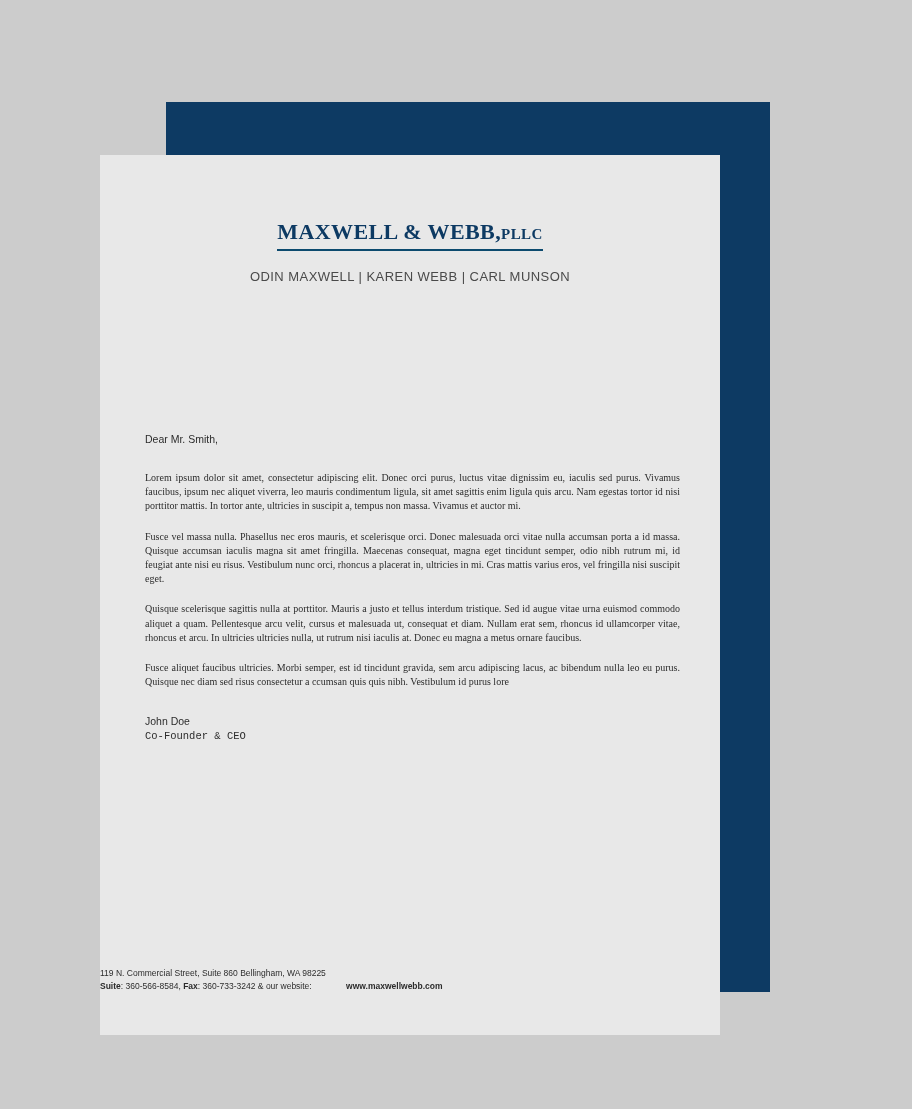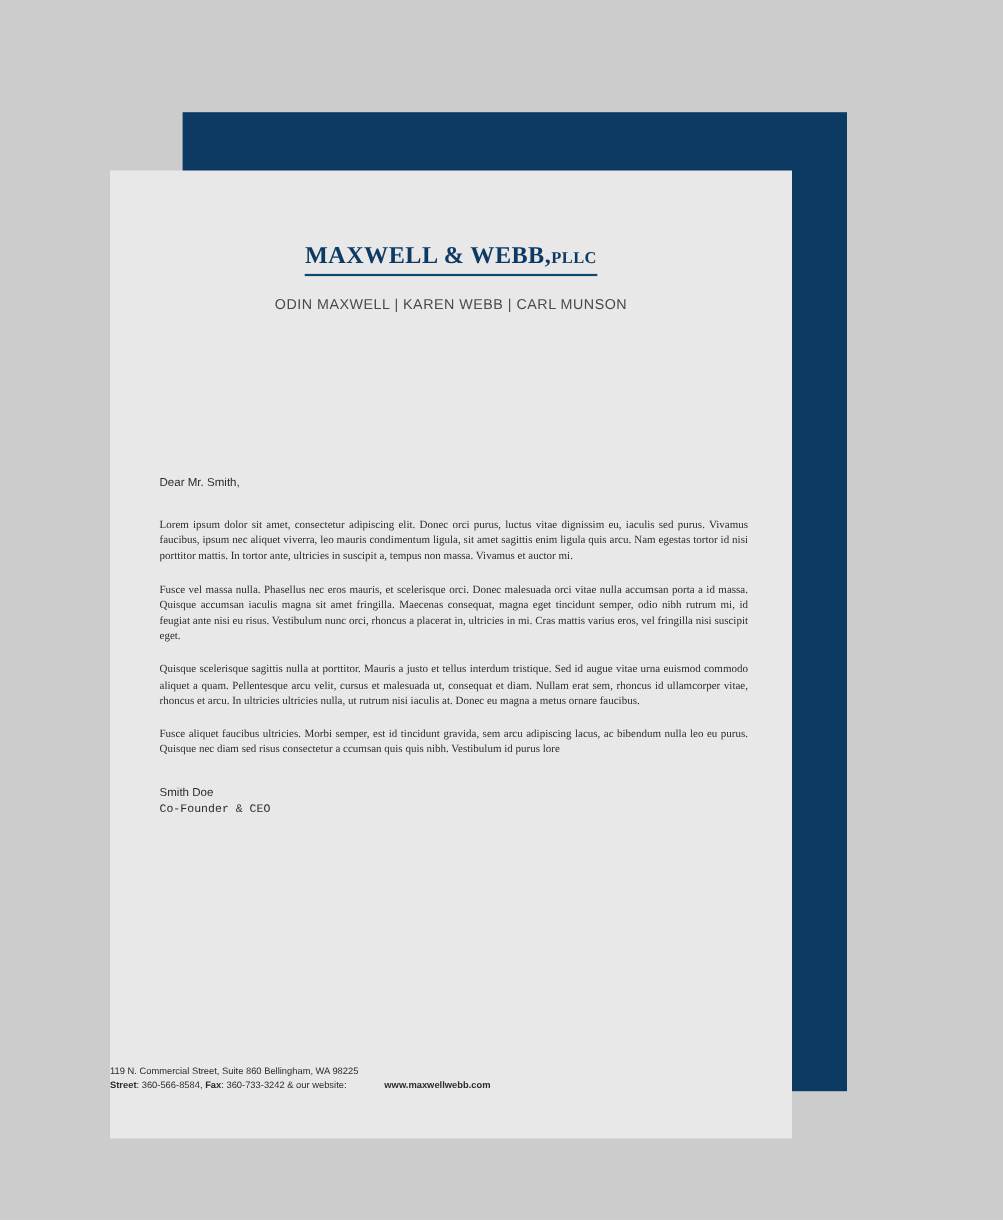--- a/index.html
+++ b/index.html
@@ -134,22 +134,22 @@
     </div>
     <div class="attorneys">ODIN MAXWELL | KAREN WEBB | CARL MUNSON</div>
   </div>
 
   <div class="body-block">
     <p class="salutation">Dear Mr. Smith,</p>
     <p class="para">Lorem ipsum dolor sit amet, consectetur adipiscing elit. Donec orci purus, luctus vitae dignissim eu, iaculis sed purus. Vivamus faucibus, ipsum nec aliquet viverra, leo mauris condimentum ligula, sit amet sagittis enim ligula quis arcu. Nam egestas tortor id nisi porttitor mattis. In tortor ante, ultricies in suscipit a, tempus non massa. Vivamus et auctor mi.</p>
     <p class="para">Fusce vel massa nulla. Phasellus nec eros mauris, et scelerisque orci. Donec malesuada orci vitae nulla accumsan porta a id massa. Quisque accumsan iaculis magna sit amet fringilla. Maecenas consequat, magna eget tincidunt semper, odio nibh rutrum mi, id feugiat ante nisi eu risus. Vestibulum nunc orci, rhoncus a placerat in, ultricies in mi. Cras mattis varius eros, vel fringilla nisi suscipit eget.</p>
     <p class="para">Quisque scelerisque sagittis nulla at porttitor. Mauris a justo et tellus interdum tristique. Sed id augue vitae urna euismod commodo aliquet a quam. Pellentesque arcu velit, cursus et malesuada ut, consequat et diam. Nullam erat sem, rhoncus id ullamcorper vitae, rhoncus et arcu. In ultricies ultricies nulla, ut rutrum nisi iaculis at. Donec eu magna a metus ornare faucibus.</p>
     <p class="para last">Fusce aliquet faucibus ultricies. Morbi semper, est id tincidunt gravida, sem arcu adipiscing lacus, ac bibendum nulla leo eu purus. Quisque nec diam sed risus consectetur a ccumsan quis quis nibh. Vestibulum id purus lore</p>
-    <p class="sign-name">Smith Doe</p>
+    <p class="sign-name">John Doe</p>
     <p class="sign-title">Co-Founder &amp; CEO</p>
   </div>
 
   <div class="footer">
     <div class="footer-line1">119 N. Commercial Street, Suite 860 Bellingham, WA 98225</div>
-    <div class="footer-line2"><b>Street</b><span>: 360-566-8584, </span><b>Fax</b><span>: 360-733-3242 &amp; our website: </span><span class="footer-web">www.maxwellwebb.com</span></div>
+    <div class="footer-line2"><b>Suite</b><span>: 360-566-8584, </span><b>Fax</b><span>: 360-733-3242 &amp; our website: </span><span class="footer-web">www.maxwellwebb.com</span></div>
   </div>
 
 </div>
 
 </body></html>

